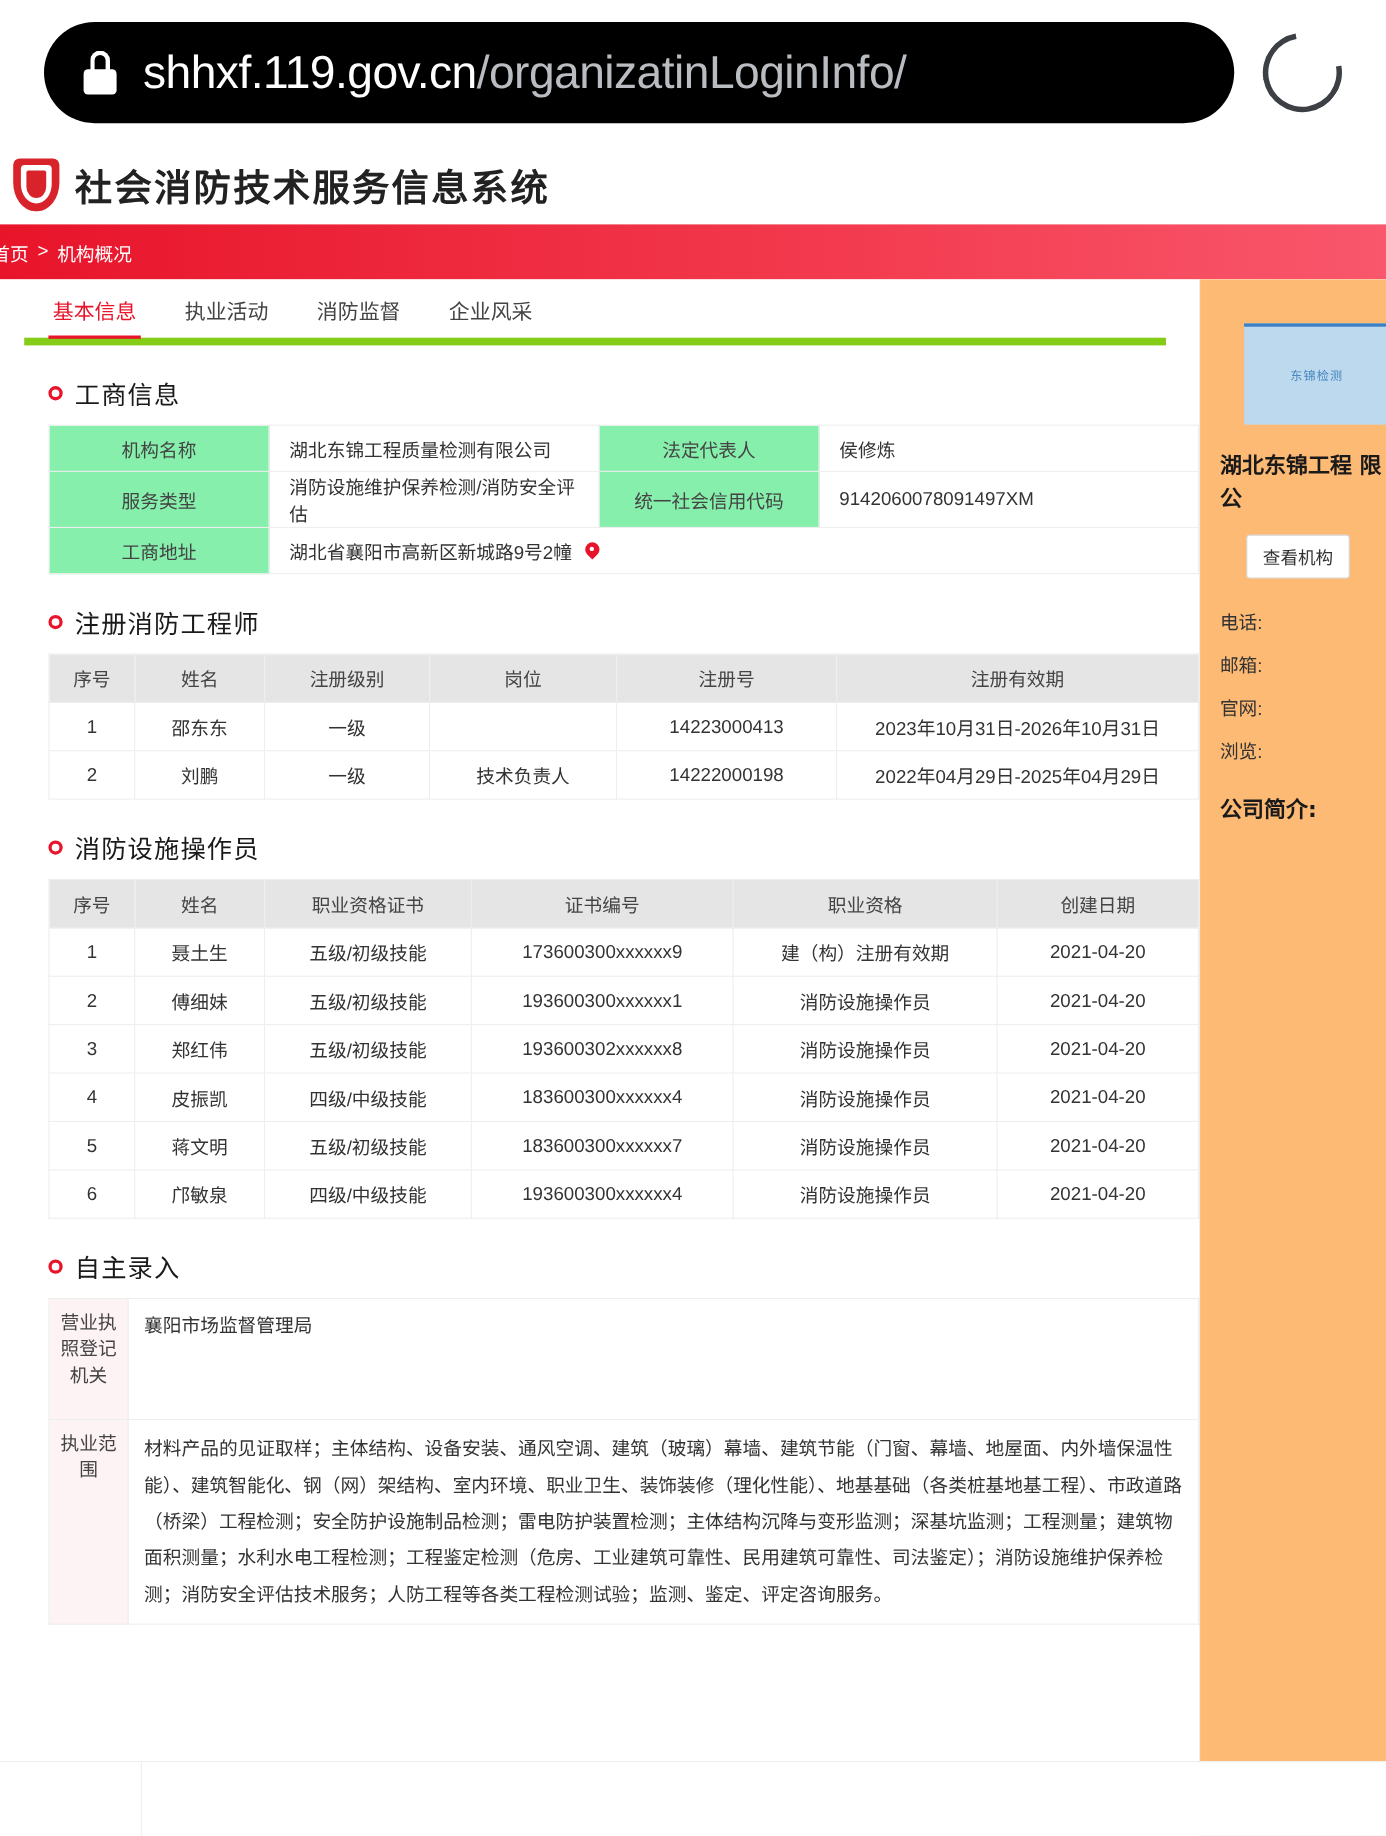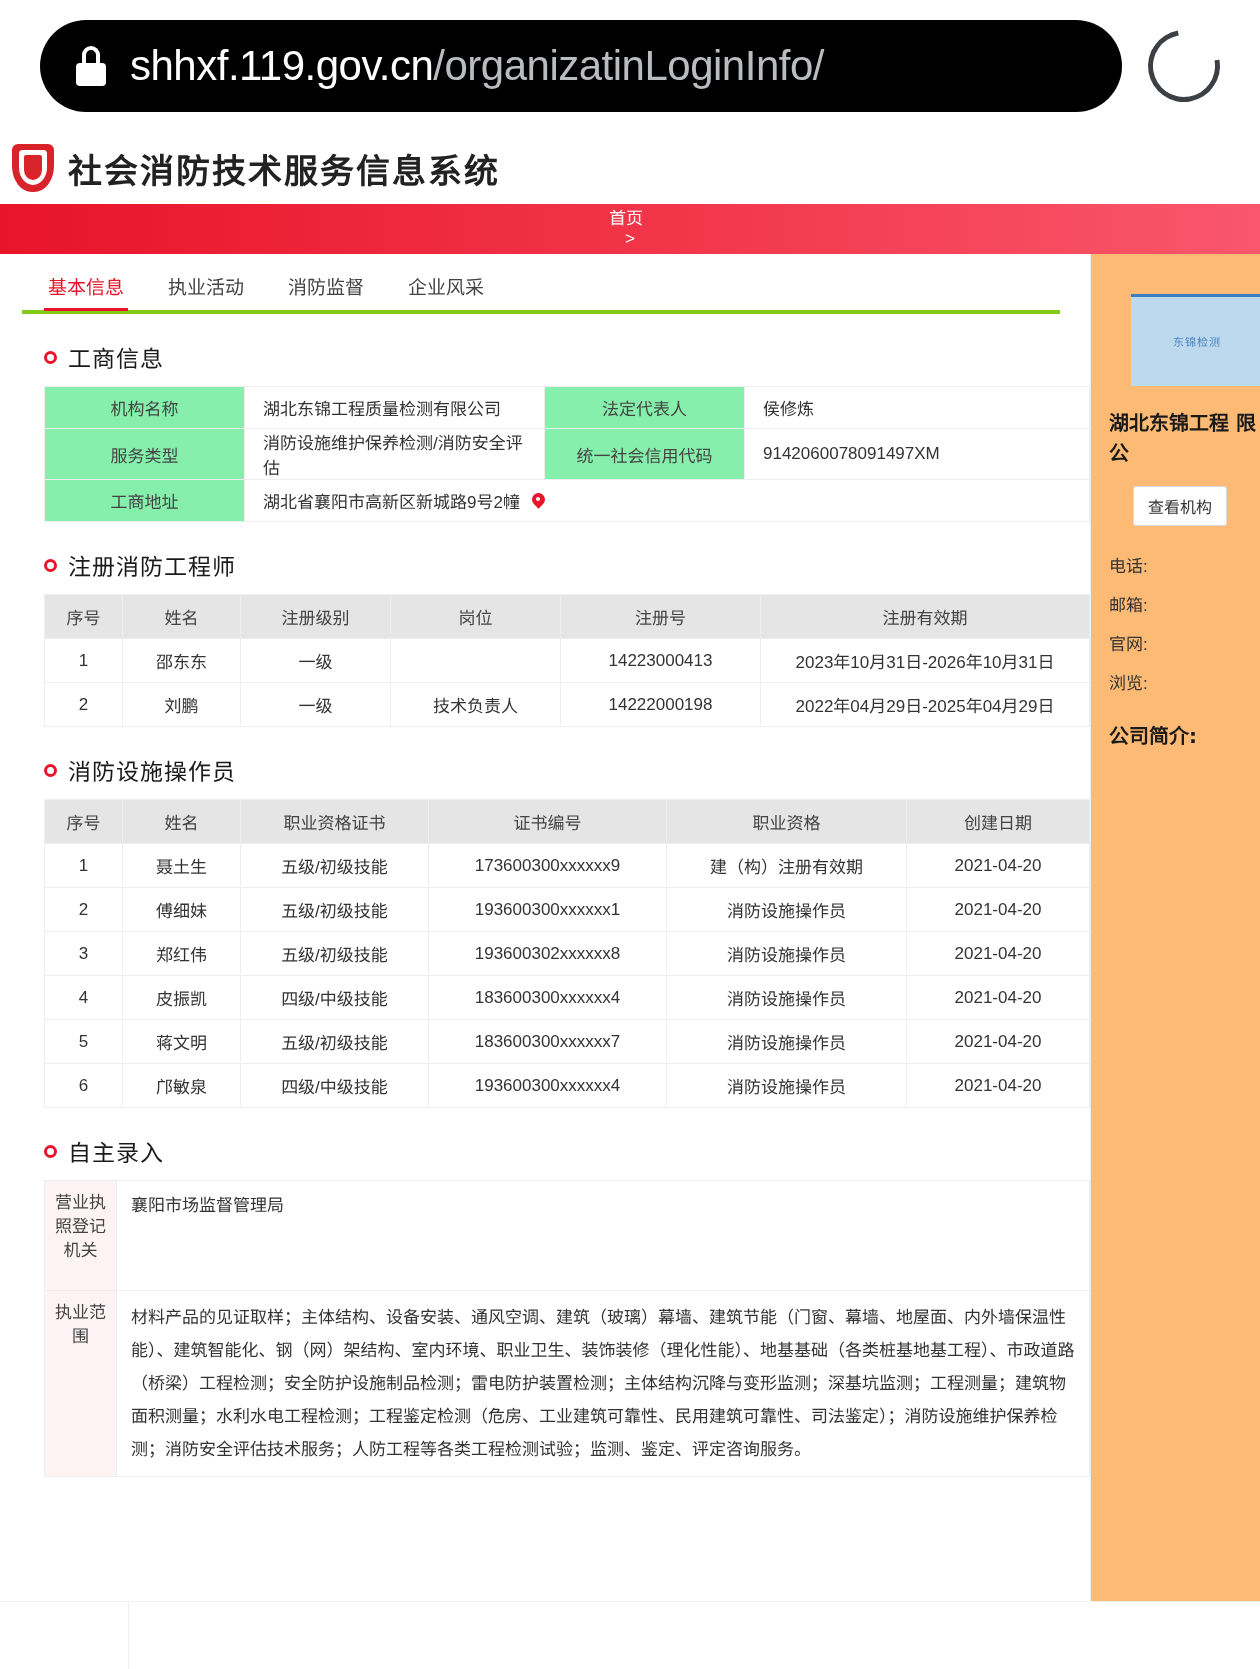--- a/index.html
+++ b/index.html
@@ -112,21 +112,20 @@
 
   
   .crumb-band {
     height: 50px;
     background: linear-gradient(90deg, #e8142a 0%, #f33a4e 60%, #f9576c 100%);
     display: flex;
     align-items: center;
     color: #ffffff;
     font-size: 17px;
     padding-left: 0px;
-    flex-direction: column;
   }
   .crumb-band .crumb-home { margin-left: -8px; }
   .crumb-band .sep { margin: 0 8px; }
 
   
   .page {
     display: flex;
     width: 1260px;
     height: 1415px;
     background: #ffffff;
@@ -142,21 +141,21 @@
     border-left: 1px solid #ececec;
     padding: 12px 0 0 18px;
     position: relative;
   }
 
   
   .tabs {
     display: flex;
     align-items: flex-end;
     height: 60px;
-    border-bottom: 4px solid #84cc16;
+    border-bottom: 7px solid #84cc16;
     padding-left: 26px;
     gap: 44px;
   }
   .tab {
     font-size: 19px;
     color: #444444;
     padding-bottom: 11px;
     cursor: pointer;
     position: relative;
     white-space: nowrap;

